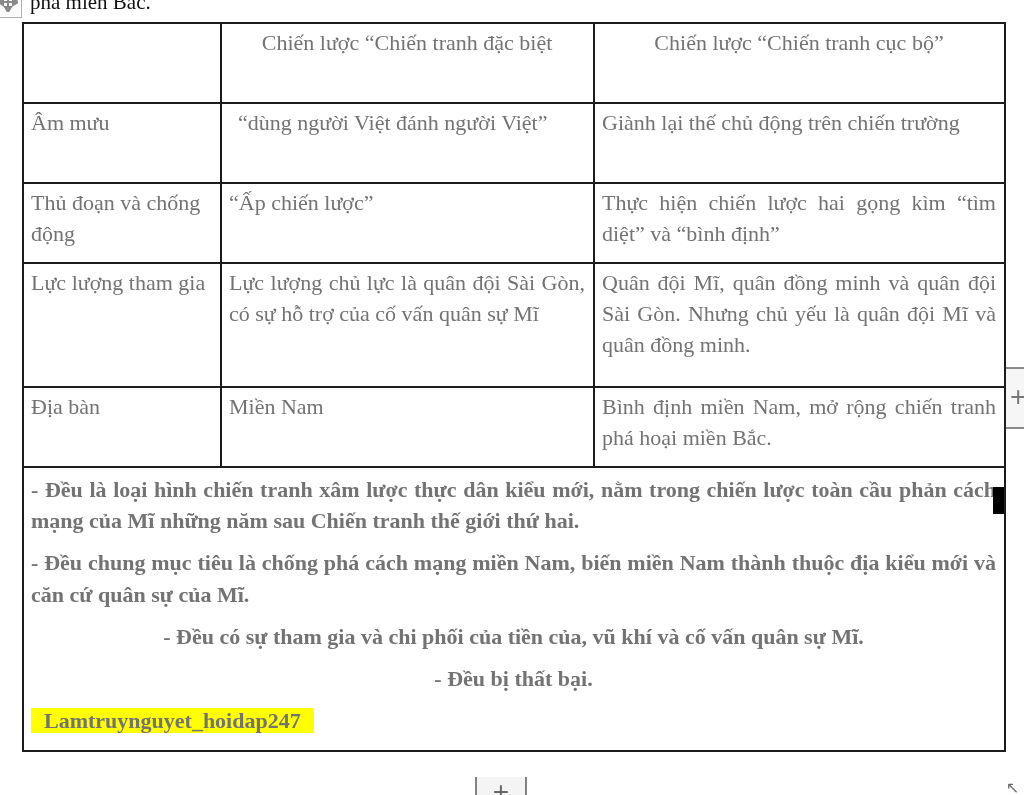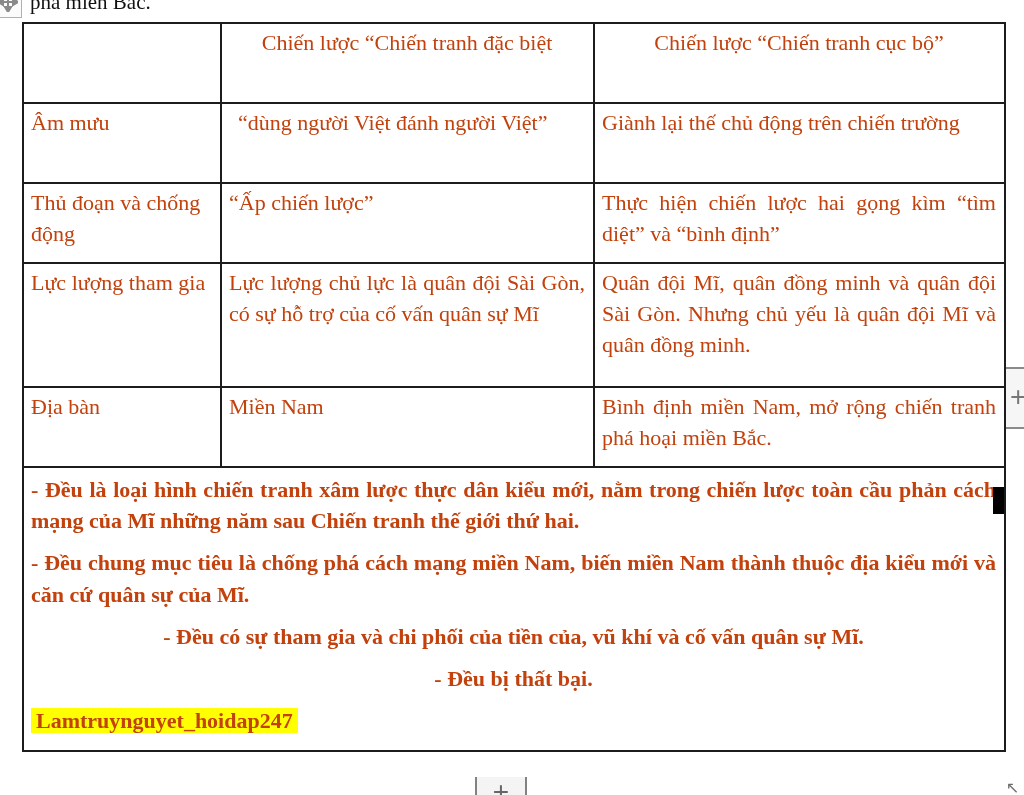--- a/index.html
+++ b/index.html
@@ -45,21 +45,21 @@
   .move-handle svg { display: block; }
 
   
   table.doc-table {
     position: absolute;
     left: 22px;
     top: 22px;
     width: 982px;
     border-collapse: collapse;
     table-layout: fixed;
-    color: #c2410c;
+    color: #737373;
     font-size: 22px;
     line-height: 1.42;
   }
   table.doc-table td {
     border: 2px solid #1c1c1c;
     vertical-align: top;
     padding: 3px 8px 2px 7px;
     overflow: hidden;
   }
   .col-label { width: 198px; }
@@ -76,21 +76,21 @@
     text-align: justify;
     font-weight: bold;
   }
   .summary-cell p.short { text-align: center; }
   .watermark-line {
     text-align: center;
     margin: 2px 0 0 0;
   }
   .hl {
     background: #ffff00;
-    padding: 0 5px;
+    padding: 0 13px;
   }
 
   
   .text-cursor {
     position: absolute;
     left: 993px;
     top: 487px;
     width: 11px;
     height: 27px;
     background: #000;

